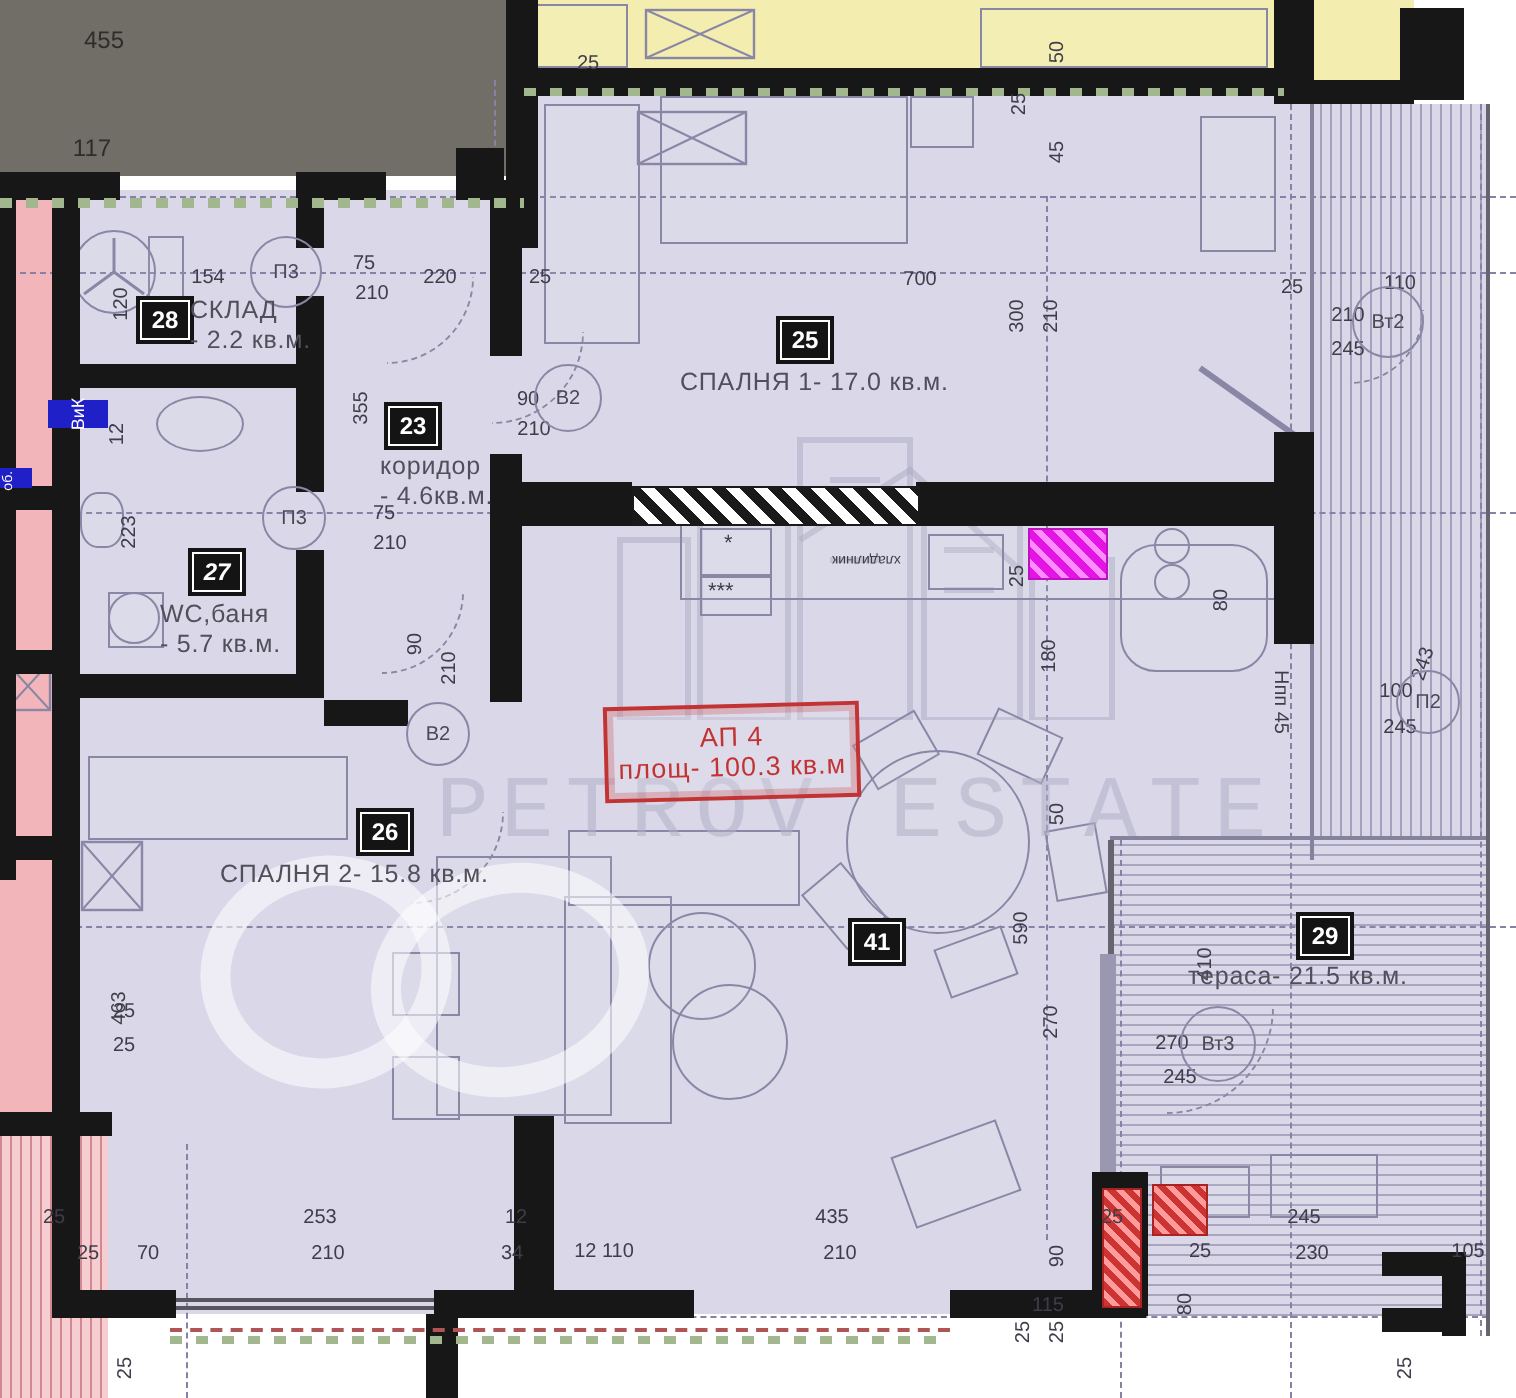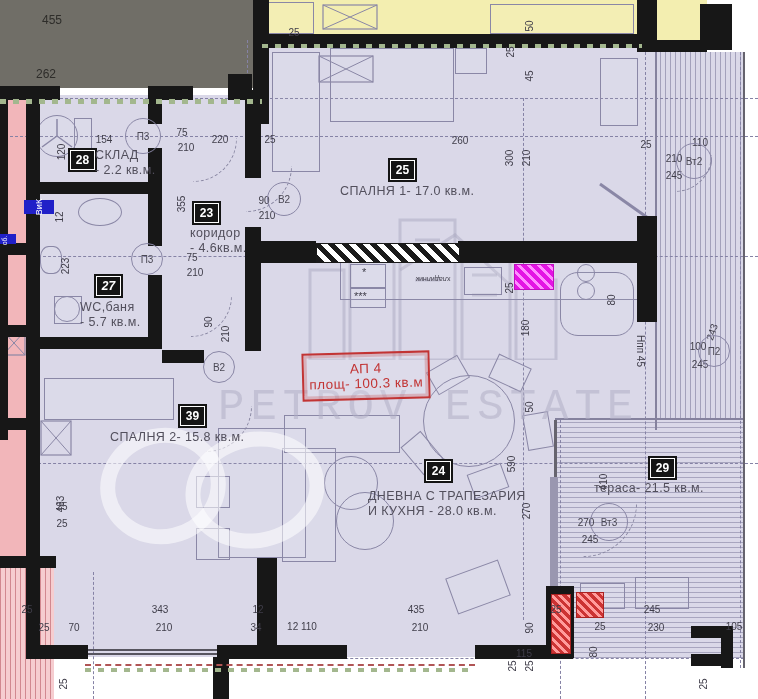--- a/index.html
+++ b/index.html
@@ -195,29 +195,29 @@
     </svg>
     <svg class="overlay" width="38" height="38" style="left: 38px; top: 117px;">
       <line x1="19" y1="19" x2="19" y2="2" stroke="#8a87a6" stroke-width="1.5"></line>
       <line x1="19" y1="19" x2="4" y2="30" stroke="#8a87a6" stroke-width="1.5"></line>
       <line x1="19" y1="19" x2="34" y2="30" stroke="#8a87a6" stroke-width="1.5"></line>
     </svg>
     <svg class="overlay" width="56" height="42" style="left: 596px; top: 180px;">
       <line x1="4" y1="4" x2="52" y2="38" stroke="#8a87a6" stroke-width="3"></line>
     </svg>
     <span class="dim" style="left: 52px; top: 20px; transform: translate(-50%, -50%); color: rgb(46, 45, 42); font-size: 12px;">455</span>
-    <span class="dim" style="left: 46px; top: 74px; transform: translate(-50%, -50%); color: rgb(46, 45, 42); font-size: 12px;">262</span>
+    <span class="dim" style="left: 46px; top: 74px; transform: translate(-50%, -50%); color: rgb(46, 45, 42); font-size: 12px;">117</span>
     <span class="dim" style="left: 104px; top: 139px; transform: translate(-50%, -50%);">154</span>
     <span class="dim" style="left: 61px; top: 152px; transform: translate(-50%, -50%) rotate(-90deg);">120</span>
     <span class="dim" style="left: 182px; top: 132px; transform: translate(-50%, -50%);">75</span>
     <span class="dim" style="left: 186px; top: 147px; transform: translate(-50%, -50%);">210</span>
     <span class="dim" style="left: 220px; top: 139px; transform: translate(-50%, -50%);">220</span>
     <span class="dim" style="left: 270px; top: 139px; transform: translate(-50%, -50%);">25</span>
     <span class="dim" style="left: 294px; top: 32px; transform: translate(-50%, -50%);">25</span>
-    <span class="dim" style="left: 460px; top: 140px; transform: translate(-50%, -50%);">260</span>
+    <span class="dim" style="left: 460px; top: 140px; transform: translate(-50%, -50%);">700</span>
     <span class="dim" style="left: 510px; top: 52px; transform: translate(-50%, -50%) rotate(-90deg);">25</span>
     <span class="dim" style="left: 529px; top: 26px; transform: translate(-50%, -50%) rotate(-90deg);">50</span>
     <span class="dim" style="left: 529px; top: 76px; transform: translate(-50%, -50%) rotate(-90deg);">45</span>
     <span class="dim" style="left: 509px; top: 158px; transform: translate(-50%, -50%) rotate(-90deg);">300</span>
     <span class="dim" style="left: 526px; top: 158px; transform: translate(-50%, -50%) rotate(-90deg);">210</span>
     <span class="dim" style="left: 646px; top: 144px; transform: translate(-50%, -50%);">25</span>
     <span class="dim" style="left: 700px; top: 142px; transform: translate(-50%, -50%);">110</span>
     <span class="dim" style="left: 674px; top: 158px; transform: translate(-50%, -50%);">210</span>
     <span class="dim" style="left: 674px; top: 175px; transform: translate(-50%, -50%);">245</span>
     <span class="dim" style="left: 264px; top: 200px; transform: translate(-50%, -50%);">90</span>
@@ -240,21 +240,21 @@
     <span class="dim" style="left: 526px; top: 511px; transform: translate(-50%, -50%) rotate(-90deg);">270</span>
     <span class="dim" style="left: 603px; top: 482px; transform: translate(-50%, -50%) rotate(-90deg);">410</span>
     <span class="dim" style="left: 586px; top: 522px; transform: translate(-50%, -50%);">270</span>
     <span class="dim" style="left: 590px; top: 539px; transform: translate(-50%, -50%);">245</span>
     <span class="dim" style="left: 60px; top: 504px; transform: translate(-50%, -50%) rotate(-90deg);">463</span>
     <span class="dim" style="left: 62px; top: 506px; transform: translate(-50%, -50%);">25</span>
     <span class="dim" style="left: 62px; top: 523px; transform: translate(-50%, -50%);">25</span>
     <span class="dim" style="left: 27px; top: 609px; transform: translate(-50%, -50%);">25</span>
     <span class="dim" style="left: 44px; top: 627px; transform: translate(-50%, -50%);">25</span>
     <span class="dim" style="left: 74px; top: 627px; transform: translate(-50%, -50%);">70</span>
-    <span class="dim" style="left: 160px; top: 609px; transform: translate(-50%, -50%);">343</span>
+    <span class="dim" style="left: 160px; top: 609px; transform: translate(-50%, -50%);">253</span>
     <span class="dim" style="left: 164px; top: 627px; transform: translate(-50%, -50%);">210</span>
     <span class="dim" style="left: 258px; top: 609px; transform: translate(-50%, -50%);">12</span>
     <span class="dim" style="left: 256px; top: 627px; transform: translate(-50%, -50%);">34</span>
     <span class="dim" style="left: 302px; top: 626px; transform: translate(-50%, -50%);">12  110</span>
     <span class="dim" style="left: 416px; top: 609px; transform: translate(-50%, -50%);">435</span>
     <span class="dim" style="left: 420px; top: 627px; transform: translate(-50%, -50%);">210</span>
     <span class="dim" style="left: 524px; top: 653px; transform: translate(-50%, -50%);">115</span>
     <span class="dim" style="left: 529px; top: 628px; transform: translate(-50%, -50%) rotate(-90deg);">90</span>
     <span class="dim" style="left: 556px; top: 609px; transform: translate(-50%, -50%);">25</span>
     <span class="dim" style="left: 600px; top: 626px; transform: translate(-50%, -50%);">25</span>
@@ -286,29 +286,25 @@
     </div>
     <div class="badge" style="left: 96px; top: 276px; font-style: italic;">27</div>
     <div class="room-label" style="left: 80px; top: 300px;">
       <div>WC,баня</div>
       <div>- 5.7 кв.м.</div>
     </div>
     <div class="badge" style="left: 390px; top: 160px;">25</div>
     <div class="room-label" style="left: 340px; top: 184px;">
       <div>СПАЛНЯ 1- 17.0 кв.м.</div>
     </div>
-    <div class="badge" style="left: 180px; top: 406px;">39</div>
+    <div class="badge" style="left: 180px; top: 406px;">26</div>
     <div class="room-label" style="left: 110px; top: 430px;">
       <div>СПАЛНЯ 2- 15.8 кв.м.</div>
     </div>
-    <div class="badge" style="left: 426px; top: 461px;">24</div>
-    <div class="room-label" style="left: 368px; top: 489px;">
-      <div>ДНЕВНА С ТРАПЕЗАРИЯ</div>
-      <div>И КУХНЯ - 28.0 кв.м.</div>
-    </div>
+    <div class="badge" style="left: 426px; top: 461px;">41</div>
     <div class="badge" style="left: 650px; top: 458px;">29</div>
     <div class="room-label" style="left: 594px; top: 481px;">
       <div>тераса- 21.5 кв.м.</div>
     </div>
     <div class="bluebadge" style="left: 32px; top: 192px; width: 14px; height: 30px; font-size: 9px;">ВиК</div>
     <div class="bluebadge" style="left: -4px; top: 224px; width: 10px; height: 30px; font-size: 7px;">ВиК об.</div>
     <div class="misc-label" style="left: 416px; top: 276px; transform: rotate(180deg); font-size: 7px;">хладилник</div>
     <div class="misc-label" style="left: 362px; top: 266px; font-size: 11px;">*</div>
     <div class="misc-label" style="left: 354px; top: 290px; font-size: 11px;">***</div>
   </div>

